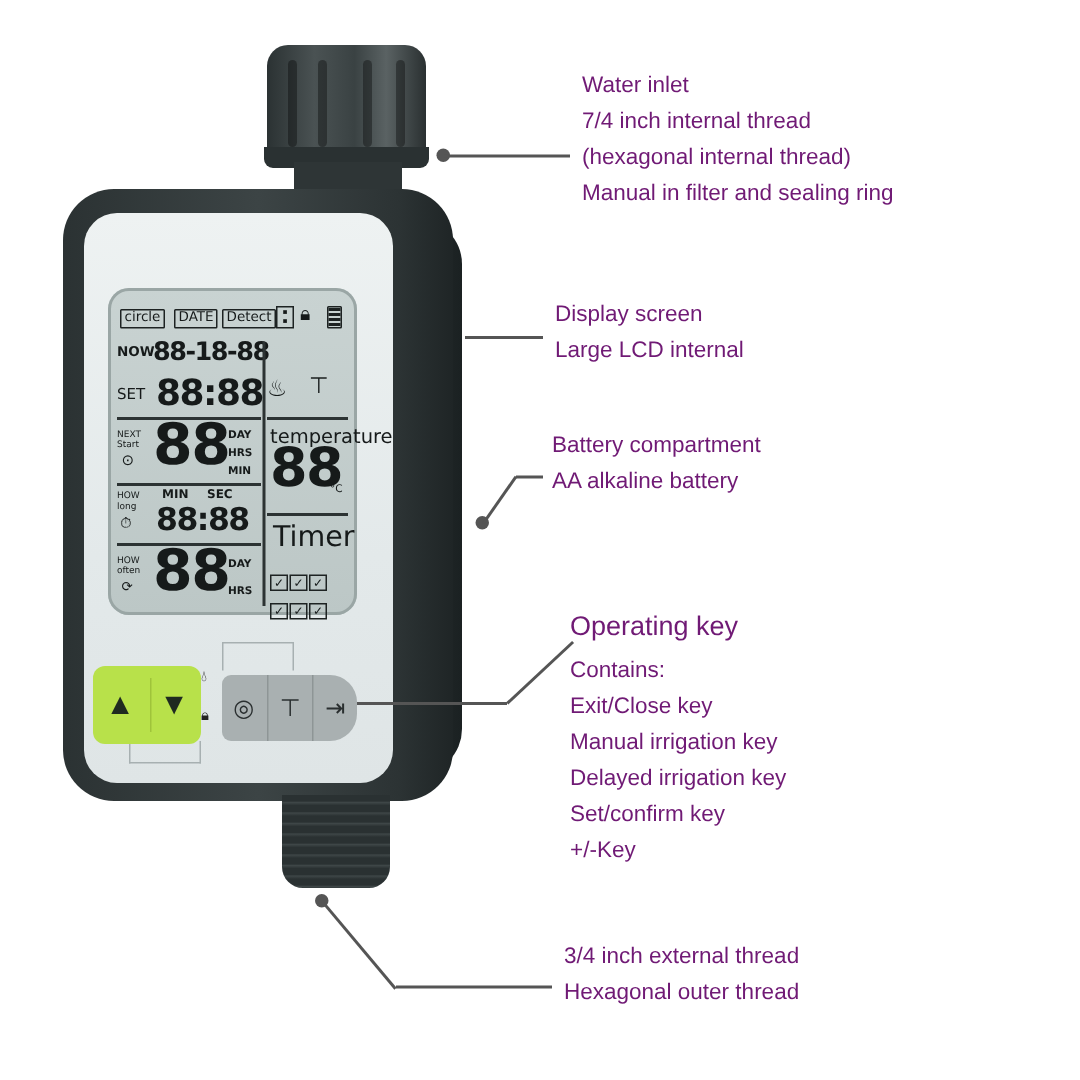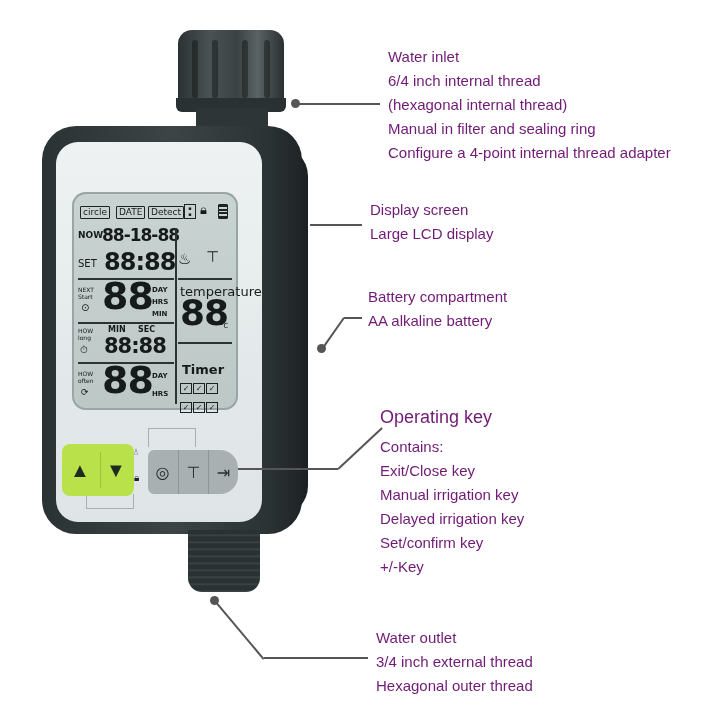--- a/index.html
+++ b/index.html
@@ -97,21 +97,21 @@
   <span class="t" style="left:80px;top:198px;font-size:7px;font-weight:bold">HRS</span>
 
   <div class="vl" style="left:103px;top:36px;height:176px"></div>
   <span class="t" style="left:106px;top:58px;font-size:15px">♨</span>
   <span class="t" style="left:134px;top:56px;font-size:15px">⊤</span>
   <div class="hl" style="left:106px;top:86px;width:54px"></div>
   <span class="t" style="left:108px;top:92px;font-size:13px">temperature</span>
   <span class="t seg" style="left:108px;top:100px;font-size:36px">88</span>
   <span class="t" style="left:148px;top:130px;font-size:7px">°C</span>
   <div class="hl" style="left:106px;top:150px;width:54px"></div>
-  <span class="t" style="left:110px;top:170px;font-size:13px;font-weight:bold">Timer</span>
+  <span class="t" style="left:110px;top:155px;font-size:19px;font-weight:normal">Timer</span>
   <div class="t" style="left:108px;top:184px;width:40px">
     <span class="check">✓</span><span class="check">✓</span><span class="check">✓</span><span class="check">✓</span><span class="check">✓</span><span class="check">✓</span>
   </div>
 </div>
 
 <div class="abs bracket" style="left:148px;top:428px;width:46px;height:18px;border-bottom:none;"></div>
 <div class="abs bracket" style="left:86px;top:494px;width:46px;height:14px;border-top:none;"></div>
 <span class="abs" style="left:134px;top:446px;font-size:10px;color:#222">💧︎</span>
 <span class="abs" style="left:134px;top:472px;font-size:10px;color:#222">🔒︎</span>
 
@@ -138,43 +138,41 @@
 
 <div class="line" style="left:238px;top:468px;width:100px"></div>
 <div class="line" style="left:338px;top:468px;width:60px;transform:rotate(-43deg)"></div>
 
 <div class="dot" style="left:210px;top:596px"></div>
 <div class="line" style="left:215px;top:600px;width:76px;transform:rotate(50deg)"></div>
 <div class="line" style="left:264px;top:657px;width:104px"></div>
 
 <div class="cap-text" style="left:388px;top:45px">
   <div>Water inlet</div>
-  <div>6/4 inch internal thread</div>
+  <div>7/4 inch internal thread</div>
   <div>(hexagonal internal thread)</div>
   <div>Manual in filter and sealing ring</div>
-  <div>Configure a 4-point internal thread adapter</div>
 </div>
 
 <div class="cap-text" style="left:370px;top:198px">
   <div>Display screen</div>
-  <div>Large LCD display</div>
+  <div>Large LCD internal</div>
 </div>
 
 <div class="cap-text" style="left:368px;top:285px">
   <div>Battery compartment</div>
   <div>AA alkaline battery</div>
 </div>
 
 <div class="cap-text" style="left:380px;top:405px">
   <div class="big" style="height:30px">Operating key</div>
   <div>Contains:</div>
   <div>Exit/Close key</div>
   <div>Manual irrigation key</div>
   <div>Delayed irrigation key</div>
   <div>Set/confirm key</div>
   <div>+/-Key</div>
 </div>
 
 <div class="cap-text" style="left:376px;top:626px">
-  <div>Water outlet</div>
   <div>3/4 inch external thread</div>
   <div>Hexagonal outer thread</div>
 </div>
 
 </body></html>

